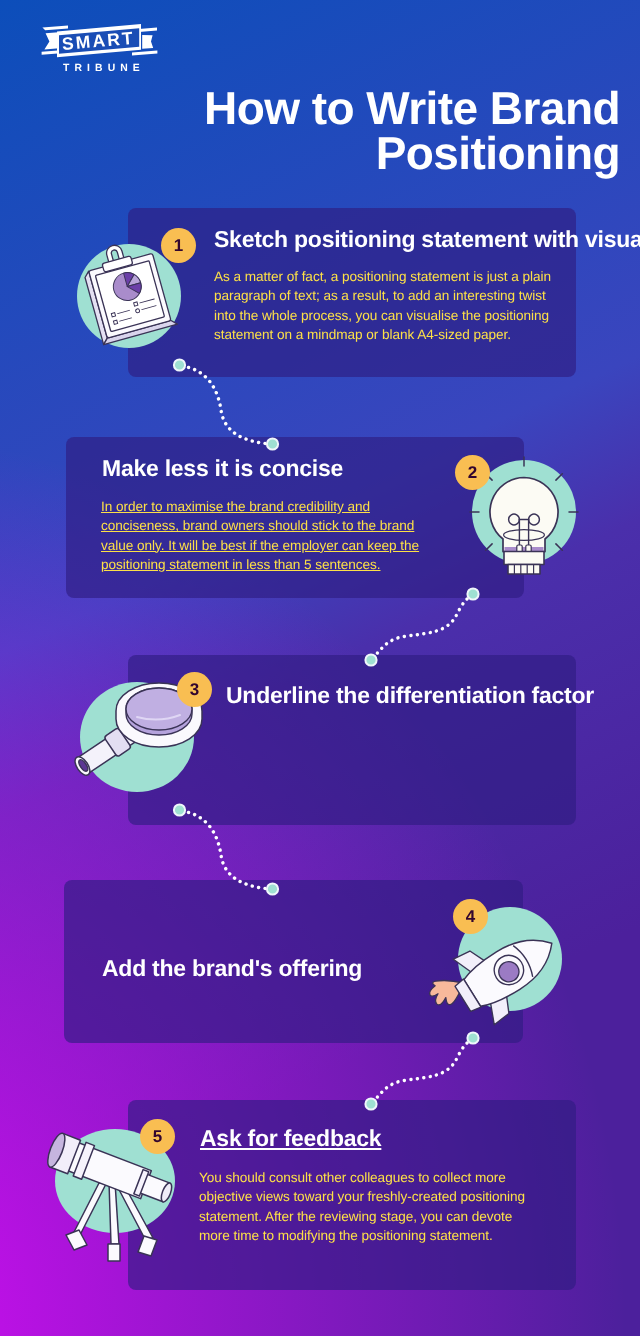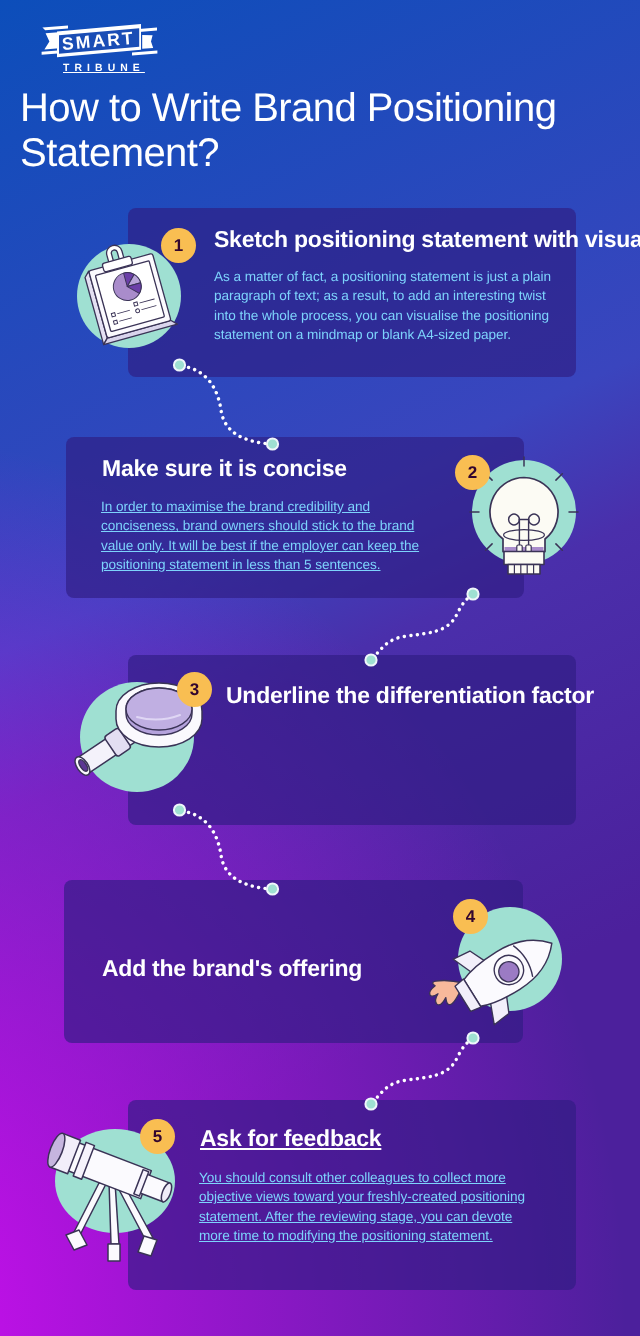--- a/index.html
+++ b/index.html
@@ -9,28 +9,28 @@
        -webkit-font-smoothing:antialiased;text-rendering:geometricPrecision;background:#0C4EBA;}
   .layer{position:absolute;top:0;left:0;width:640px;height:1336px;pointer-events:none;}
   #bg1{background:linear-gradient(155deg,#0C4EBA 0%,#3A45BE 40%,#4A2FAB 50%,#4C209C 75%,#4C209C 100%);}
   #bg2{background:radial-gradient(ellipse 920px 1100px at -20% 100%, rgba(209,14,243,1) 0%, rgba(216,0,236,0) 82%);}
   #content{position:absolute;top:0;left:0;width:640px;height:1336px;}
 
   .logo{position:absolute;left:0px;top:0px;width:180px;height:80px;}
   .logo-svg{position:absolute;left:0;top:0;}
   .logo-smart{position:absolute;left:62px;top:36.5px;color:#fff;font-size:17.5px;font-weight:bold;
               letter-spacing:2.2px;line-height:15px;transform:rotate(-5.0deg);transform-origin:0 50%;}
-  .logo-tribune{position:absolute;left:63px;top:64px;color:#fff;font-size:10.4px;font-weight:bold;letter-spacing:5.1px;line-height:10px;text-decoration:underline;}
-
-  .title{position:absolute;left:20px;top:86px;width:600px;text-align:left;
-         color:#fff;font-size:40px;font-weight:normal;line-height:45px;letter-spacing:-0.55px;}
+  .logo-tribune{position:absolute;left:63px;top:64px;color:#fff;font-size:10.4px;font-weight:bold;letter-spacing:5.1px;line-height:10px;}
+
+  .title{position:absolute;left:20px;top:86px;width:600px;text-align:right;
+         color:#fff;font-size:46px;font-weight:bold;line-height:45px;letter-spacing:-0.55px;}
 
   .card{position:absolute;border-radius:8px;background:rgba(47,28,129,0.645);}
   .ctitle{position:absolute;color:#ffffff;font-weight:bold;font-size:23px;letter-spacing:-0.25px;line-height:17px;white-space:nowrap;}
-  .cbody{position:absolute;color:#7dd3fc;font-size:13.6px;line-height:19.3px;letter-spacing:-0.05px;}
+  .cbody{position:absolute;color:#fde047;font-size:13.6px;line-height:19.3px;letter-spacing:-0.05px;}
 
   .badge{position:absolute;width:35px;height:35px;border-radius:50%;
          background:#F9BE52;color:#33062F;font-size:17px;font-weight:bold;
          display:flex;align-items:center;justify-content:center;line-height:1;}
   .icon{position:absolute;overflow:visible;}
   .conn{position:absolute;}
 </style>
 </head>
 <body>
 
@@ -49,21 +49,20 @@
         <path d="M132.0 52.6 L157.4 50.6 L157.4 53.6 L132.0 55.6 Z"></path>
         <path d="M57.0 31.4 L141.0 24.1 L141.0 49.8 L57.0 57.2 Z"></path>
       </g>
       <path d="M59.0 35.3 L139.2 28.3 L139.2 46.8 L59.0 53.8 Z" fill="#1a4db5"></path>
     </svg>
     <span class="logo-smart">SMART</span>
     <span class="logo-tribune">TRIBUNE</span>
   </div>
   <div class="title">
     <div>How to Write Brand Positioning</div>
-    <div>Statement?</div>
   </div>
   <div class="card" style="left:128px;top:208px;width:448px;height:169px;"></div>
   <div class="card" style="left:66px;top:437px;width:458px;height:161px;"></div>
   <div class="card" style="left:128px;top:655px;width:448px;height:170px;"></div>
   <div class="card" style="left:64px;top:880px;width:459px;height:163px;"></div>
   <div class="card" style="left:128px;top:1100px;width:448px;height:190px;"></div>
   <svg class="icon" width="116" height="116" viewBox="0 0 116 116" style="left:71.5px;top:238px;">
   <circle cx="57" cy="58" r="52" fill="#9FE0D2"></circle>
   <g transform="translate(57,58) rotate(-15.5) scale(0.87) translate(-57,-58)" stroke="#3A3356" stroke-width="1.5" stroke-linejoin="round" stroke-linecap="round">
     <path d="M14 24 L20 18 L20 98 L14 104 Z" fill="#E4E0F2"></path>
@@ -183,23 +182,23 @@
       <circle cx="473" cy="594" r="5.6"></circle>
       <circle cx="179.5" cy="810" r="5.6"></circle>
       <circle cx="272.5" cy="889" r="5.6"></circle>
       <circle cx="371" cy="1104" r="5.6"></circle>
       <circle cx="473" cy="1038" r="5.6"></circle>
     </g>
   </svg>
   <div class="ctitle" style="left:214px;top:231px;">Sketch positioning statement with visuals</div>
   <div class="cbody" style="left:214px;top:267px;width:352px;">As a matter of fact, a positioning statement is just a plain paragraph of text; as a result, to add an interesting twist into the whole process, you can visualise the positioning statement on a mindmap or blank A4-sized paper.</div>
   <div class="badge" style="left:161px;top:228px;">1</div>
-  <div class="ctitle" style="left:102px;top:460px;">Make sure it is concise</div>
+  <div class="ctitle" style="left:102px;top:460px;">Make less it is concise</div>
   <div class="cbody" style="left:101px;top:497px;width:335px;text-decoration:underline;">In order to maximise the brand credibility and conciseness, brand owners should stick to the brand value only. It will be best if the employer can keep the positioning statement in less than 5 sentences.</div>
   <div class="badge" style="left:455px;top:455px;">2</div>
   <div class="ctitle" style="left:226px;top:679px;margin-top:8px;">Underline the differentiation factor</div>
   <div class="badge" style="left:177px;top:672px;">3</div>
   <div class="ctitle" style="left:102px;top:960px;">Add the brand's offering</div>
   <div class="badge" style="left:453px;top:899px;">4</div>
   <div class="ctitle" style="left:200px;top:1130px;text-decoration:underline;">Ask for feedback</div>
-  <div class="cbody" style="left:199px;top:1168px;width:335px;text-decoration:underline;">You should consult other colleagues to collect more objective views toward your freshly-created positioning statement. After the reviewing stage, you can devote more time to modifying the positioning statement.</div>
+  <div class="cbody" style="left:199px;top:1168px;width:335px;">You should consult other colleagues to collect more objective views toward your freshly-created positioning statement. After the reviewing stage, you can devote more time to modifying the positioning statement.</div>
   <div class="badge" style="left:140px;top:1119px;">5</div>
 </div>
 
 </body></html>

